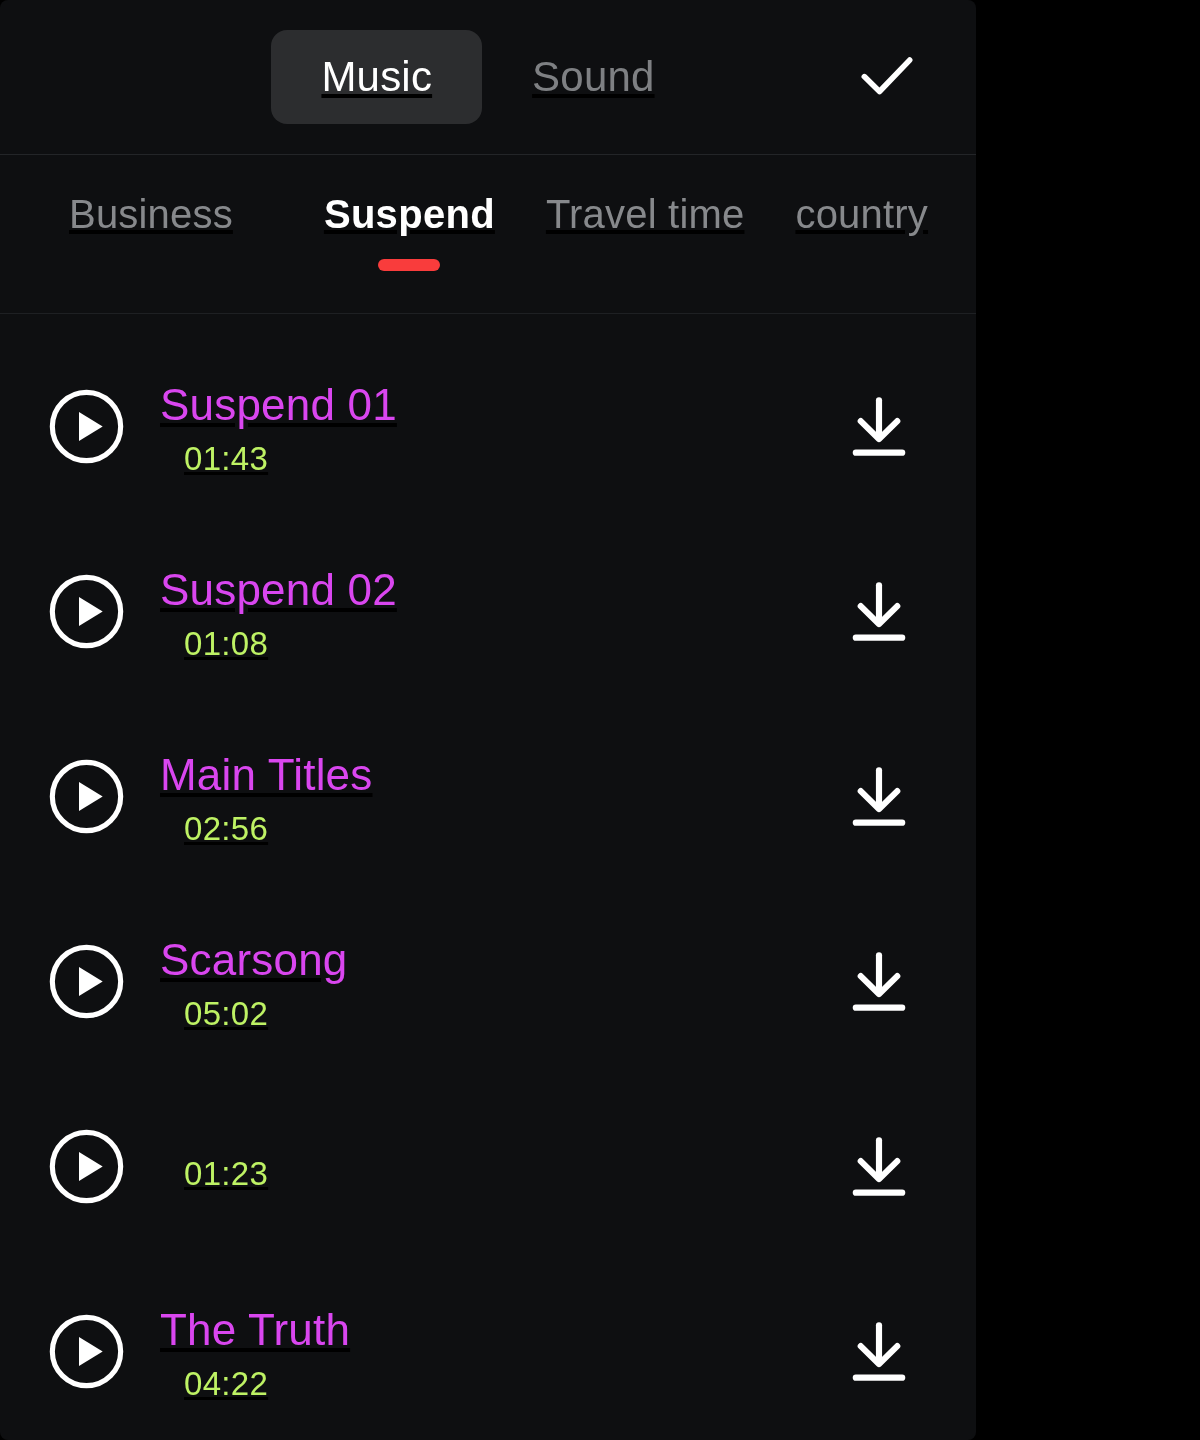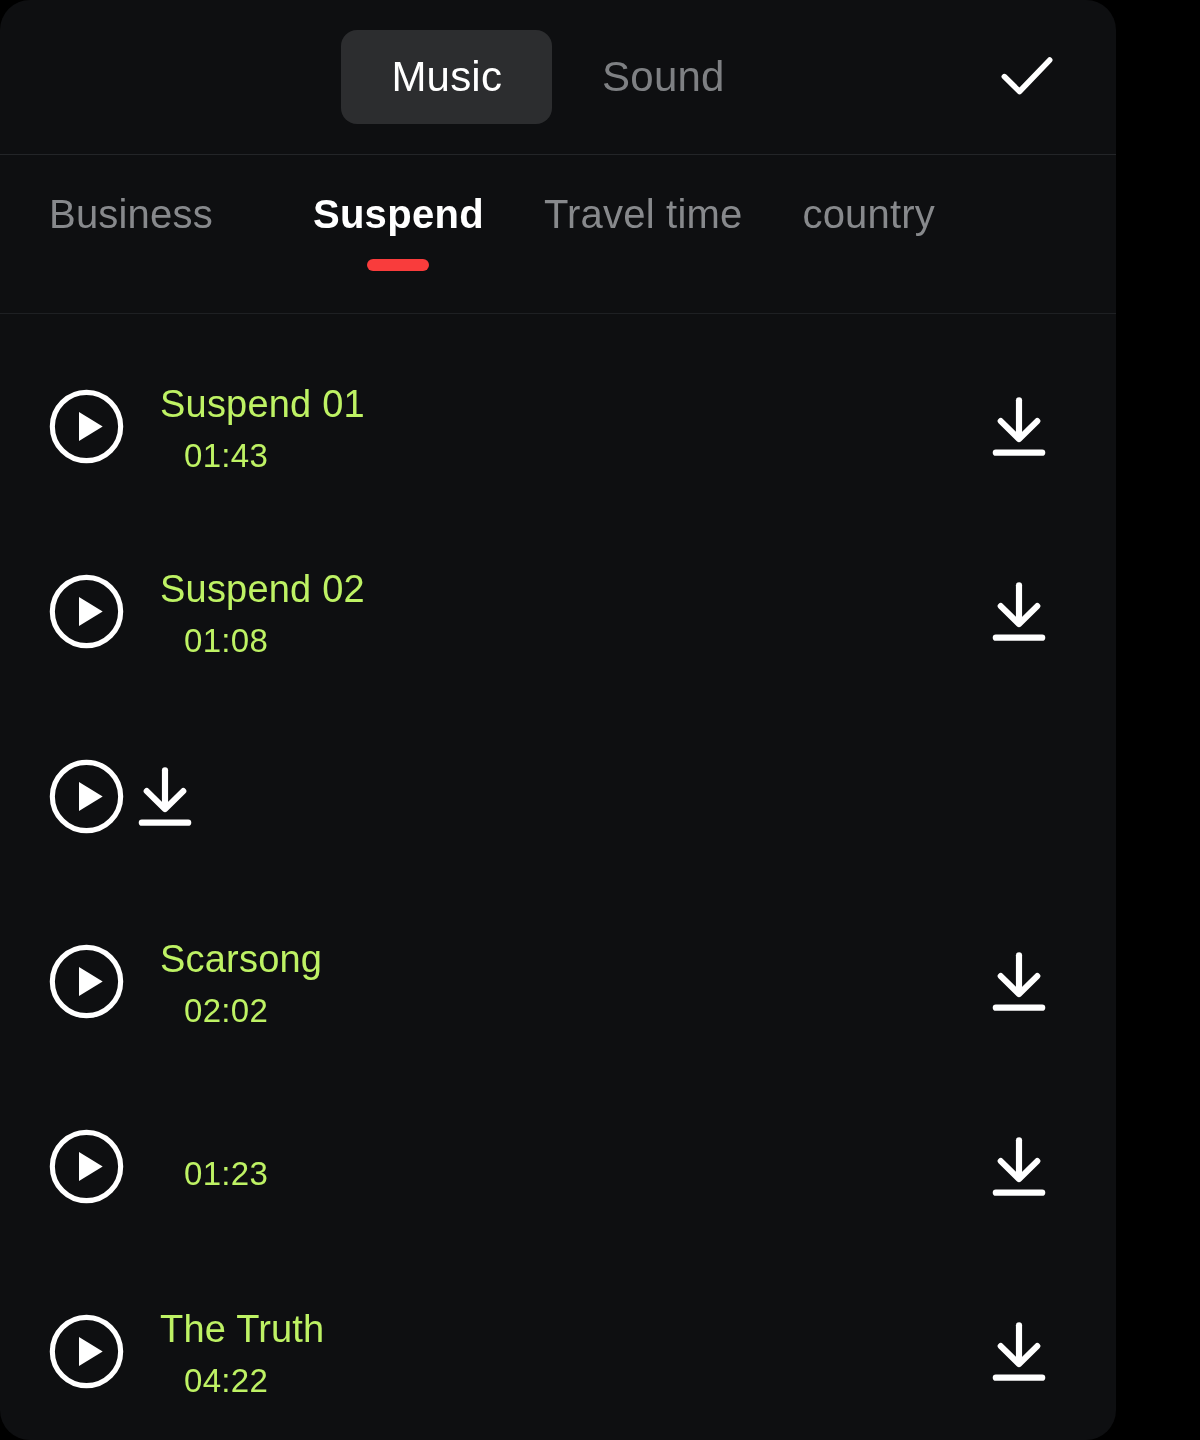--- a/index.html
+++ b/index.html
@@ -7,25 +7,26 @@
   html, body {
     width: 1200px;
     height: 1440px;
     background: #000000;
     font-family: "Liberation Sans", sans-serif;
     overflow: hidden;
   }
 
   .app {
     position: relative;
-    width: 1116px;
+    width: 976px;
     height: 1440px;
     background: #0e0f11;
-    border-radius: 30px;
+    border-radius: 8px;
     overflow: hidden;
+    text-decoration: underline;
   }
 
   
   .mode-bar {
     position: relative;
     height: 155px;
     display: flex;
     align-items: center;
     justify-content: center;
     border-bottom: 1px solid #232528;
@@ -68,23 +69,23 @@
   .cat-bar {
     position: relative;
     height: 159px;
     border-bottom: 1px solid #1e2023;
     overflow: hidden;
   }
 
   .cat-scroll {
     display: flex;
     align-items: flex-start;
-    padding-left: 49px;
+    padding-left: 69px;
     padding-top: 36px;
-    gap: 13px;
+    gap: 4px;
     height: 100%;
   }
 
   .cat-tab {
     position: relative;
     padding: 0 39px 0 0;
     margin-right: 8px;
     white-space: nowrap;
     flex: 0 0 auto;
   }
@@ -139,22 +140,22 @@
     justify-content: center;
   }
 
   .track-info {
     flex: 1 1 auto;
     margin-left: 34px;
     min-width: 0;
   }
 
   .track-title {
-    font-size: 38px;
-    color: #bef264;
+    font-size: 44px;
+    color: #d946ef;
     line-height: 1.18;
     letter-spacing: 0.2px;
     white-space: nowrap;
     overflow: hidden;
     text-overflow: ellipsis;
   }
 
   .track-duration {
     margin-top: 10px;
     font-size: 33px;
@@ -271,20 +272,24 @@
 
     <div class="track-row">
       <div class="play-btn">
         <span>
           <svg width="79" height="79" viewBox="0 0 40 40">
             <circle cx="20" cy="20" r="17.3" fill="none" stroke="#ffffff" stroke-width="2.6"></circle>
             <path d="M16.2 12.6 L28.2 20 L16.2 27.4 Z" fill="#ffffff"></path>
           </svg>
         </span>
       </div>
+      <div class="track-info">
+        <div class="track-title">Main Titles</div>
+        <div class="track-duration">02:56</div>
+      </div>
       <div class="download-btn">
         <span>
           <svg width="74" height="74" viewBox="0 0 30 30" fill="none" stroke="#ffffff" stroke-width="2.5" stroke-linecap="round" stroke-linejoin="round">
             <line x1="15" y1="4.2" x2="15" y2="19.4"></line>
             <polyline points="7.6,12.6 15,19.9 22.4,12.6"></polyline>
             <line x1="5.6" y1="25.4" x2="24.4" y2="25.4"></line>
           </svg>
         </span>
       </div>
     </div>
@@ -293,21 +298,21 @@
       <div class="play-btn">
         <span>
           <svg width="79" height="79" viewBox="0 0 40 40">
             <circle cx="20" cy="20" r="17.3" fill="none" stroke="#ffffff" stroke-width="2.6"></circle>
             <path d="M16.2 12.6 L28.2 20 L16.2 27.4 Z" fill="#ffffff"></path>
           </svg>
         </span>
       </div>
       <div class="track-info">
         <div class="track-title">Scarsong</div>
-        <div class="track-duration">02:02</div>
+        <div class="track-duration">05:02</div>
       </div>
       <div class="download-btn">
         <span>
           <svg width="74" height="74" viewBox="0 0 30 30" fill="none" stroke="#ffffff" stroke-width="2.5" stroke-linecap="round" stroke-linejoin="round">
             <line x1="15" y1="4.2" x2="15" y2="19.4"></line>
             <polyline points="7.6,12.6 15,19.9 22.4,12.6"></polyline>
             <line x1="5.6" y1="25.4" x2="24.4" y2="25.4"></line>
           </svg>
         </span>
       </div>

